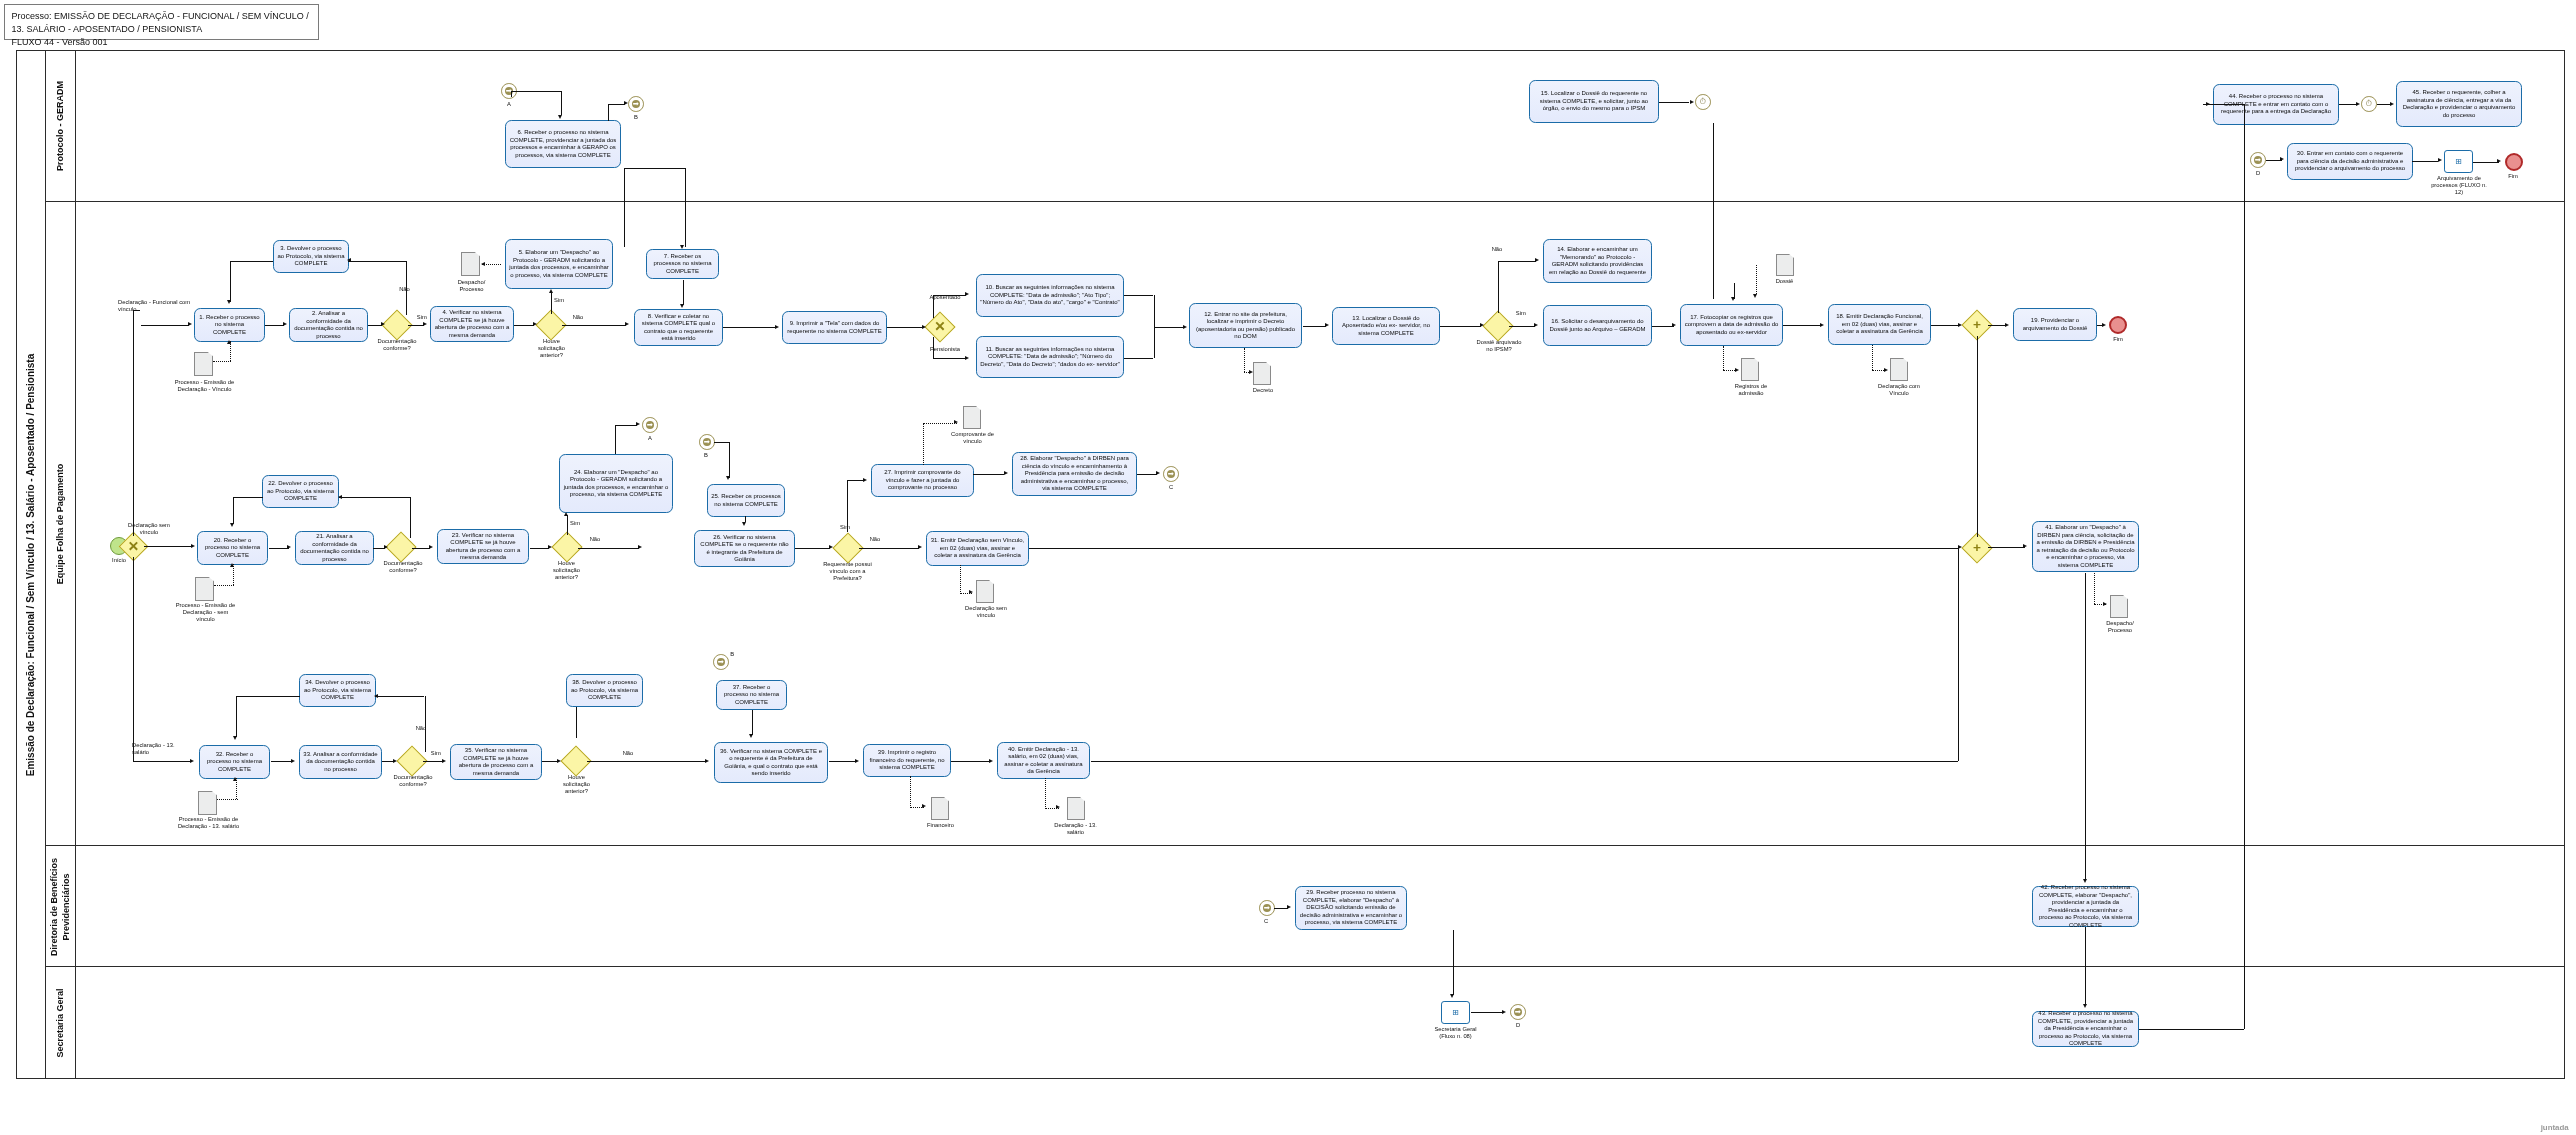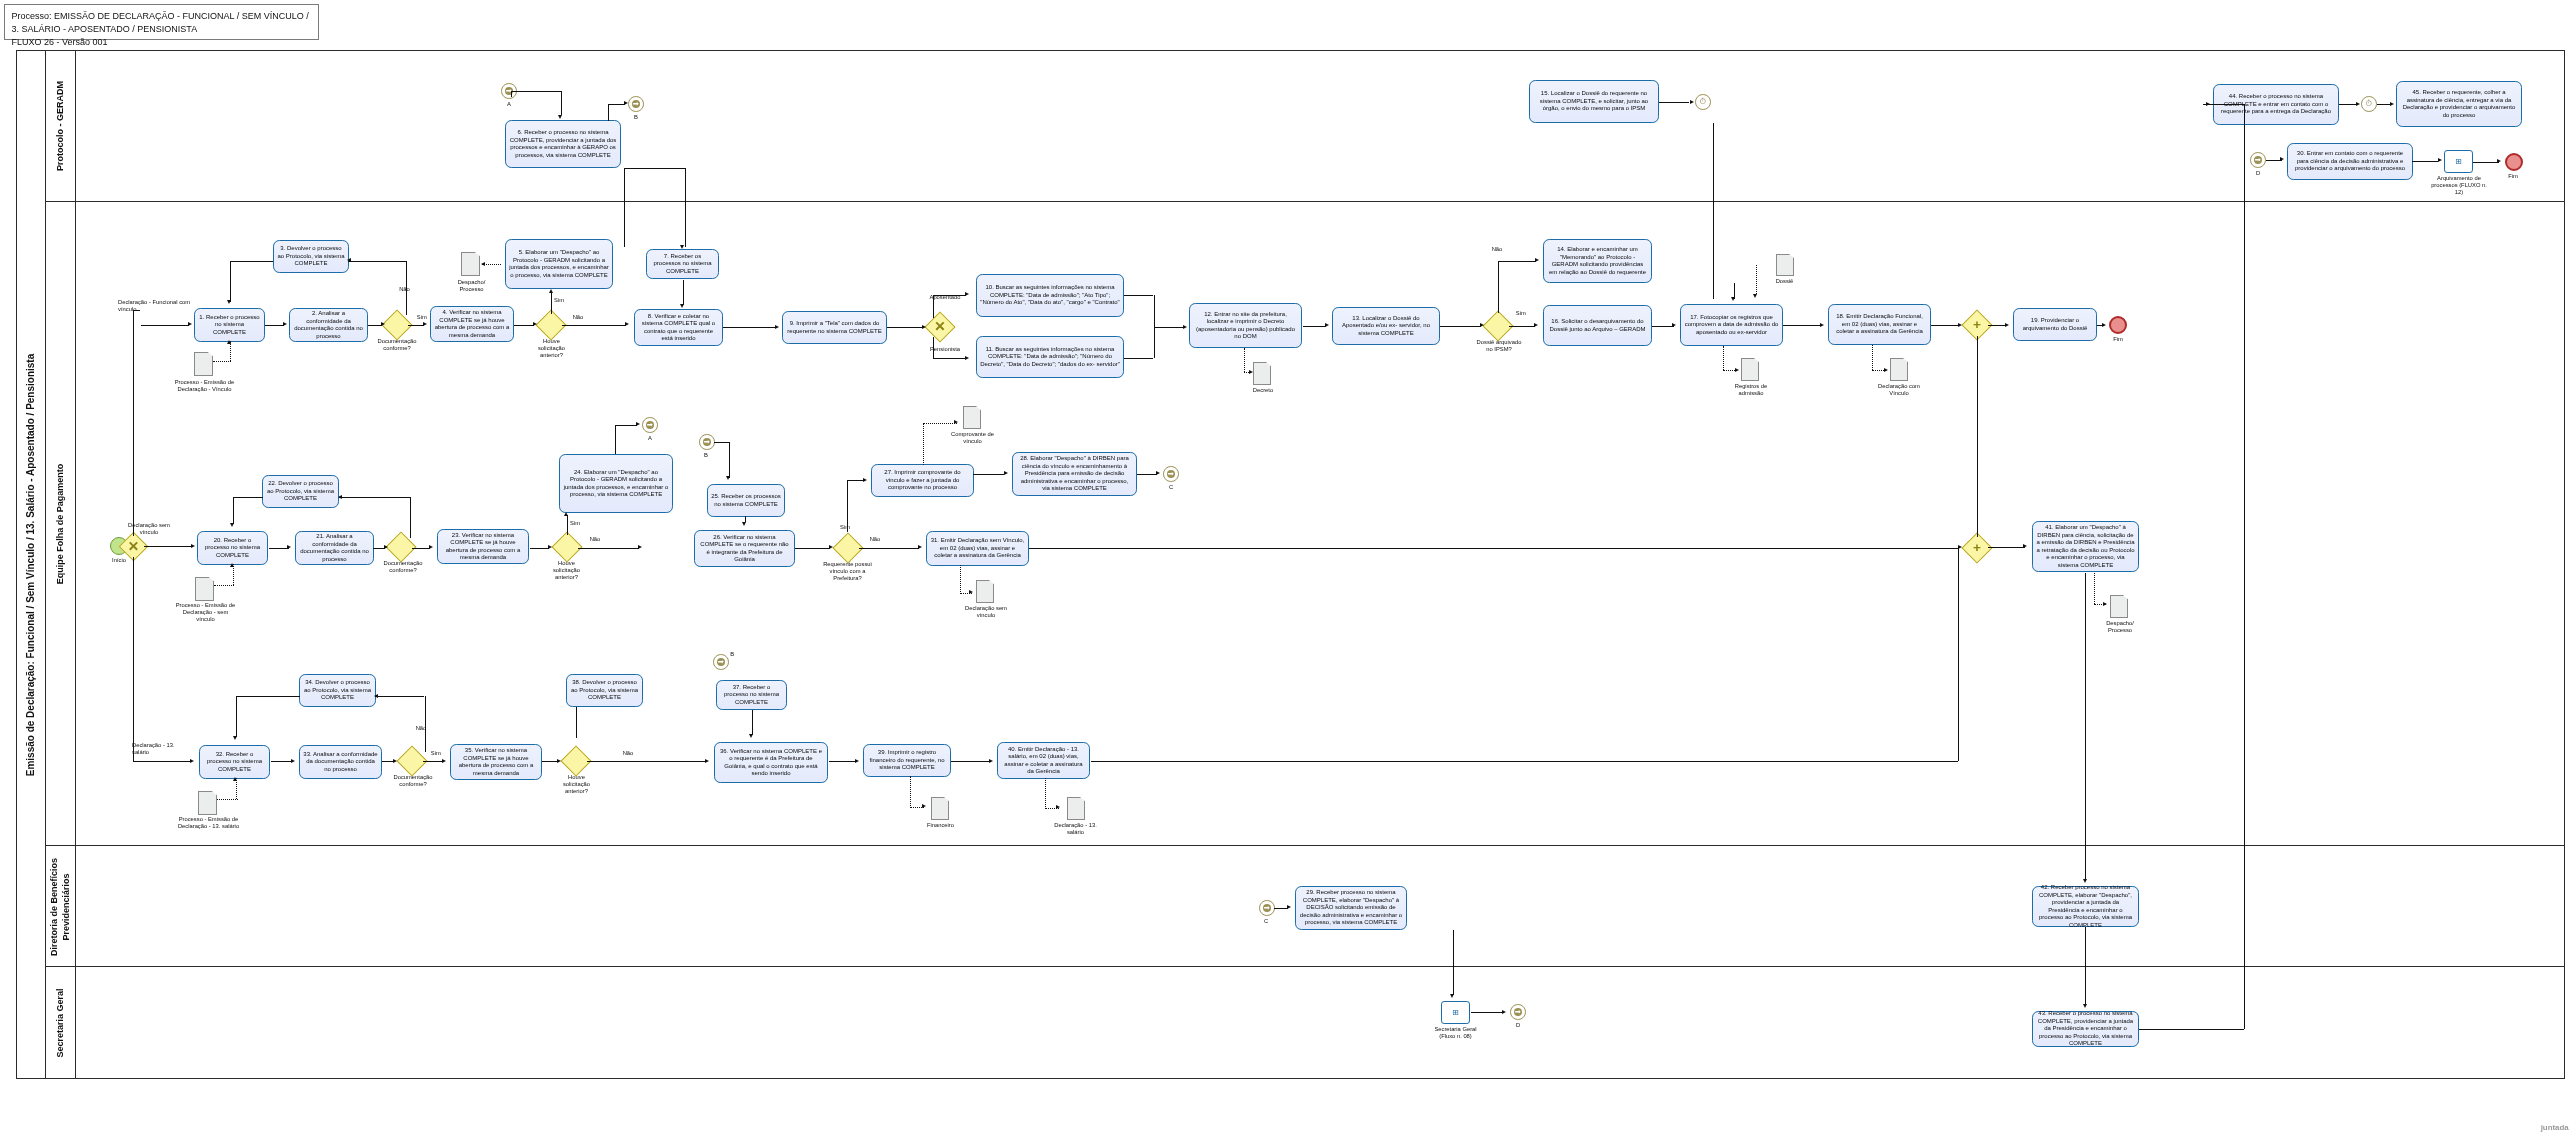--- a/index.html
+++ b/index.html
@@ -59,22 +59,22 @@
   .ar-u{border-left:2.6px solid transparent;border-right:2.6px solid transparent;border-bottom:4.7px solid #111;}
 
   .wm{position:absolute;right:7.3px;bottom:4.2px;font-size:7.9px;color:#9a9a9a;font-weight:bold;}
 </style>
 </head>
 <body>
 
 <div id="canvas">
 
   <div class="titlebox">
-    <div>Processo: EMISSÃO DE DECLARAÇÃO - FUNCIONAL / SEM VÍNCULO / 3. SALÁRIO - APOSENTADO / PENSIONISTA</div>
-    <div>FLUXO 26 - Versão 001</div>
+    <div>Processo: EMISSÃO DE DECLARAÇÃO - FUNCIONAL / SEM VÍNCULO / 13. SALÁRIO - APOSENTADO / PENSIONISTA</div>
+    <div>FLUXO 44 - Versão 001</div>
   </div>
 
   <div class="pool" style="left:15.7px;top:50px;width:2549px;height:1029px;"></div>
   <div class="poolhdr" style="left:15.7px;top:50px;width:30px;height:1029px;">
     <span>Emissão de Declaração: Funcional / Sem Vínculo / 13. Salário - Aposentado / Pensionista</span>
   </div>
 
   <div class="lane" style="left:46px;top:50px;width:2518px;height:152px;"></div>
   <div class="lanehdr" style="left:46px;top:50px;width:30px;height:152px;">
     <span style="width:142px;">Protocolo - GERADM</span>

